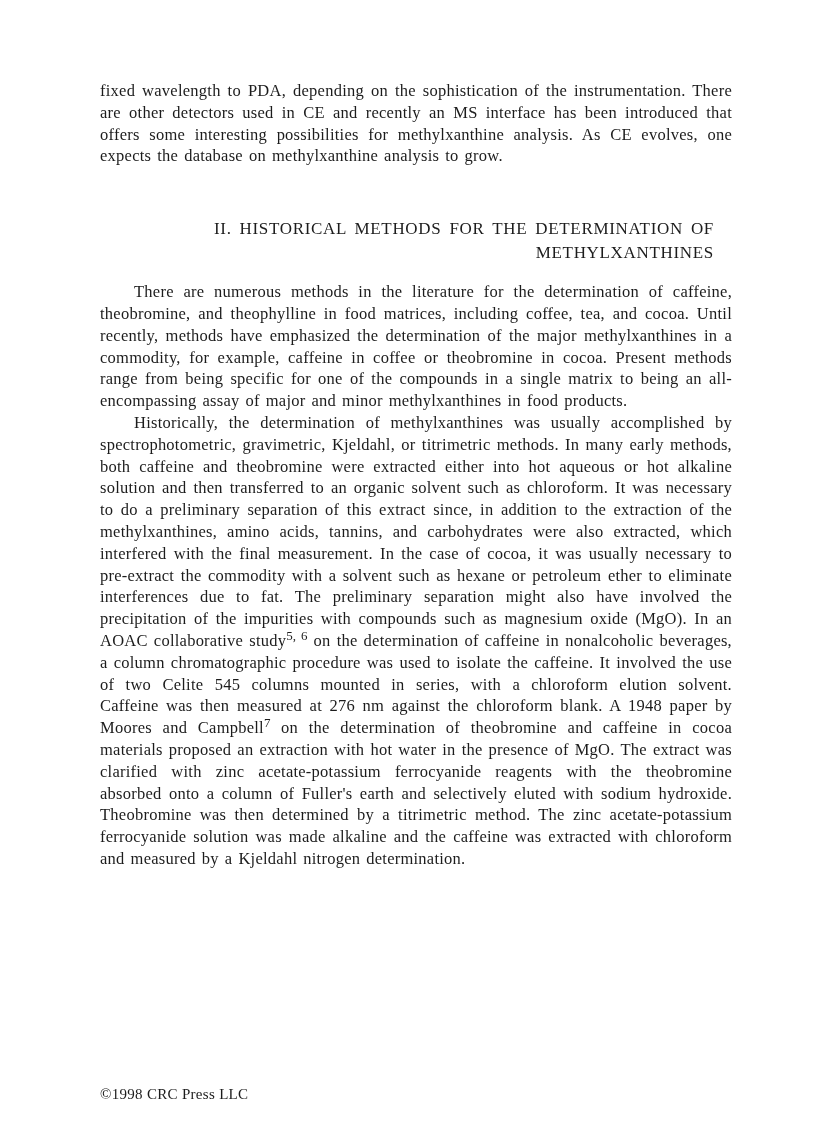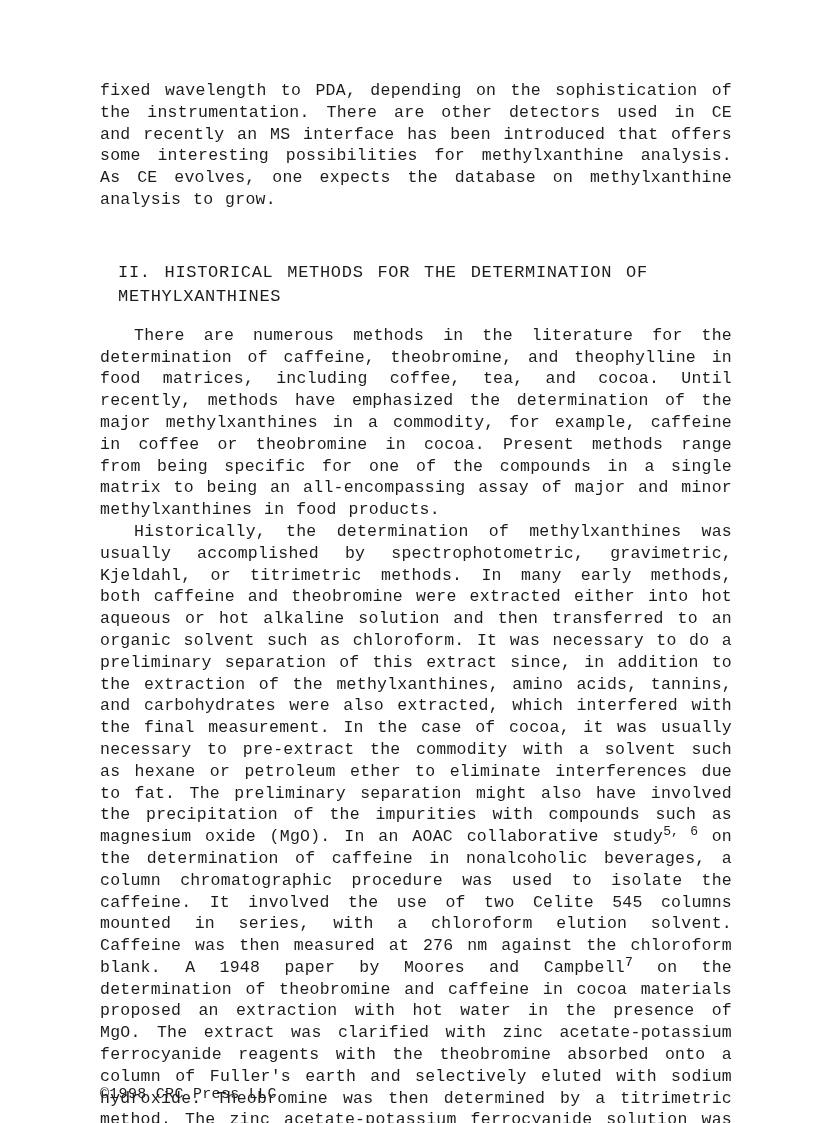--- a/index.html
+++ b/index.html
@@ -6,21 +6,21 @@
     margin: 0;
     padding: 0;
     background: #ffffff;
   }
   .page {
     position: relative;
     width: 816px;
     height: 1123px;
     background: #ffffff;
     box-sizing: border-box;
-    font-family: Liberation Mono, monospace;
+    font-family: Liberation Serif, serif;
     color: #1c1c1c;
     overflow: hidden;
   }
   .text-column {
     position: absolute;
     left: 100px;
     top: 80px;
     width: 632px;
   }
   .body-paragraph {
@@ -29,21 +29,21 @@
     line-height: 21.8px;
     text-align: justify;
     letter-spacing: 0.015em;
     word-spacing: 0.10em;
   }
   .section-heading {
     margin: 50px 18px 16px 18px;
     font-size: 17px;
     line-height: 24px;
     font-weight: normal;
-    text-align: left;
+    text-align: right;
     letter-spacing: 0.04em;
     word-spacing: 0.18em;
   }
   .indented {
     text-indent: 34px;
   }
   sup.citation {
     font-size: 13px;
     line-height: 0;
     vertical-align: super;

